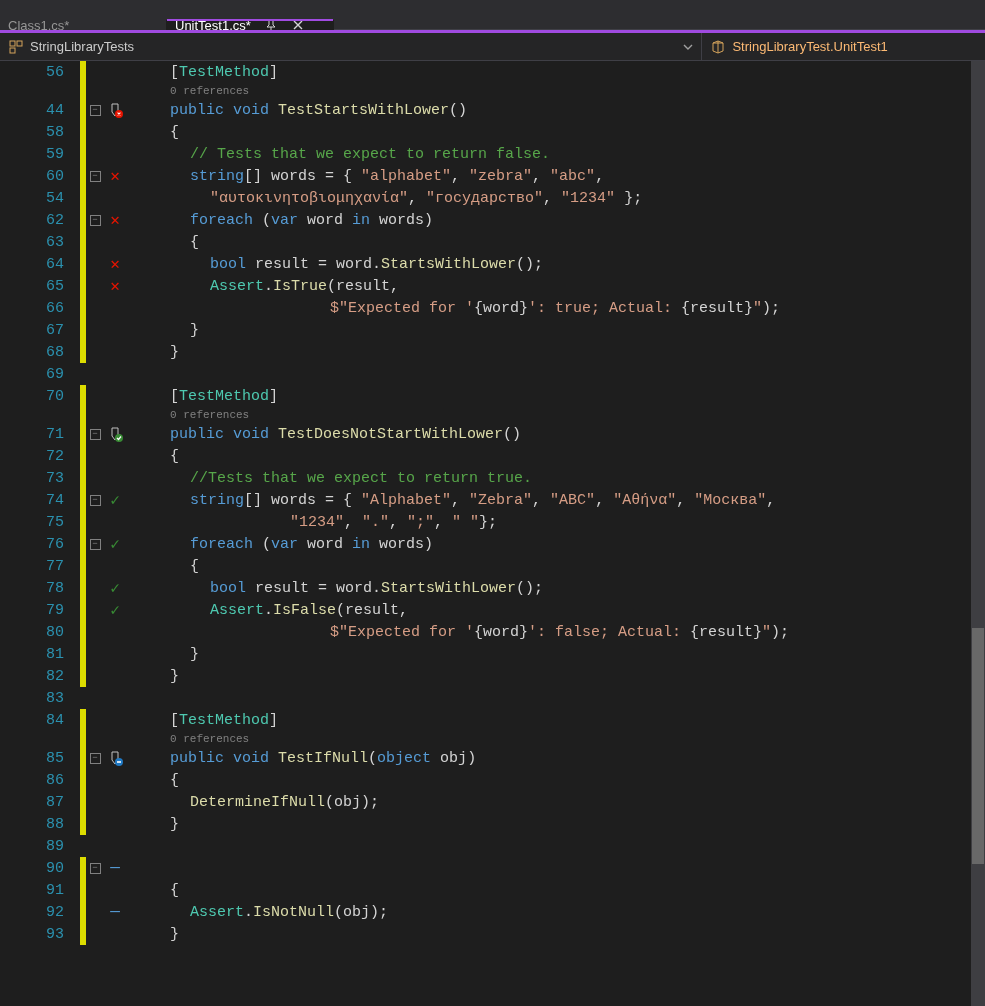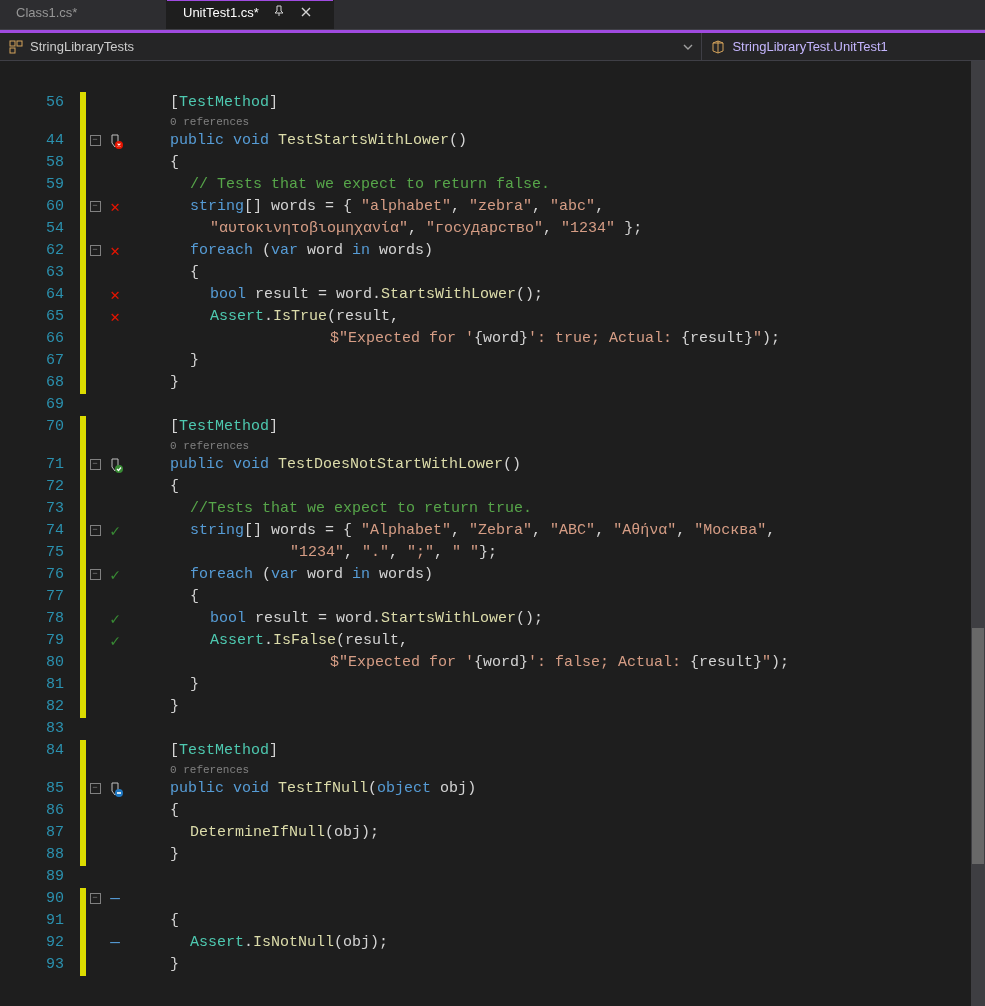--- a/index.html
+++ b/index.html
@@ -11,30 +11,32 @@
   width: 985px;
   height: 1006px;
 }
 .tabs {
   display: flex;
   background: #2d2d30;
   border-bottom: 1px solid #3f3f46;
   height: 30px;
 }
 .tab {
-  padding: 5px 16px;
+  padding: 5px 8px;
   background: #2d2d30;
   color: #969696;
   border-right: 1px solid #1e1e1e;
   display: flex;
+  align-items: center;
   cursor: pointer;
   font-family: 'Segoe UI', sans-serif;
   font-size: 13px;
   min-width: 167px;
   position: relative;
+  margin-top: 20px;
 }
 .tab.active {
   background: #1e1e1e;
   color: #ffffff;
 }
 .tab.active::before {
   content:'';
   position:absolute;
   left:0;right:0;top:-1px;height:2px;
   background:#a04be0;
@@ -70,21 +72,21 @@
   border-right: 1px solid #3f3f46;
   height: 100%;
   color: #cccccc;
 }
 .context-right {
   flex: 0.28;
   display: flex;
   align-items: center;
   padding: 8px 8px;
   height: 100%;
-  color: #c4b5fd;
+  color: #fdba74;
 }
 .ctx-icon {
   margin-right: 6px;
   display: inline-flex;
 }
 .ctx-chevron {
   margin-left: auto;
 }
 .editor {
   display: flex;
@@ -238,21 +240,21 @@
     <span class="ctx-icon">
       <svg width="16" height="16" viewBox="0 0 16 16">
           <path d="M3 4 L8 2 L13 4 L13 12 L8 14 L3 12 Z M8 2 L8 14 M3 4 L13 4" fill="none" stroke="#d4a35b" stroke-width="1"></path>
         </svg>
     </span>
     <span>StringLibraryTest.UnitTest1</span>
   </div>
 </div>
 
 <div class="editor">
-  <div class="gutter" style="width:100%;justify-content:center;">
+  <div class="gutter" style="width:100%;">
 
     <div class="line">
       <span class="linenum">56</span>
       <span class="mod-marker"></span>
       <span class="fold-col"></span><span class="test-col"></span>
       <span class="guide-col"></span><span class="guide-col"></span>
       <span class="code"><span class="punct">[</span><span class="type">TestMethod</span><span class="punct">]</span></span>
     </div>
 
     <div class="line codelens-row">

